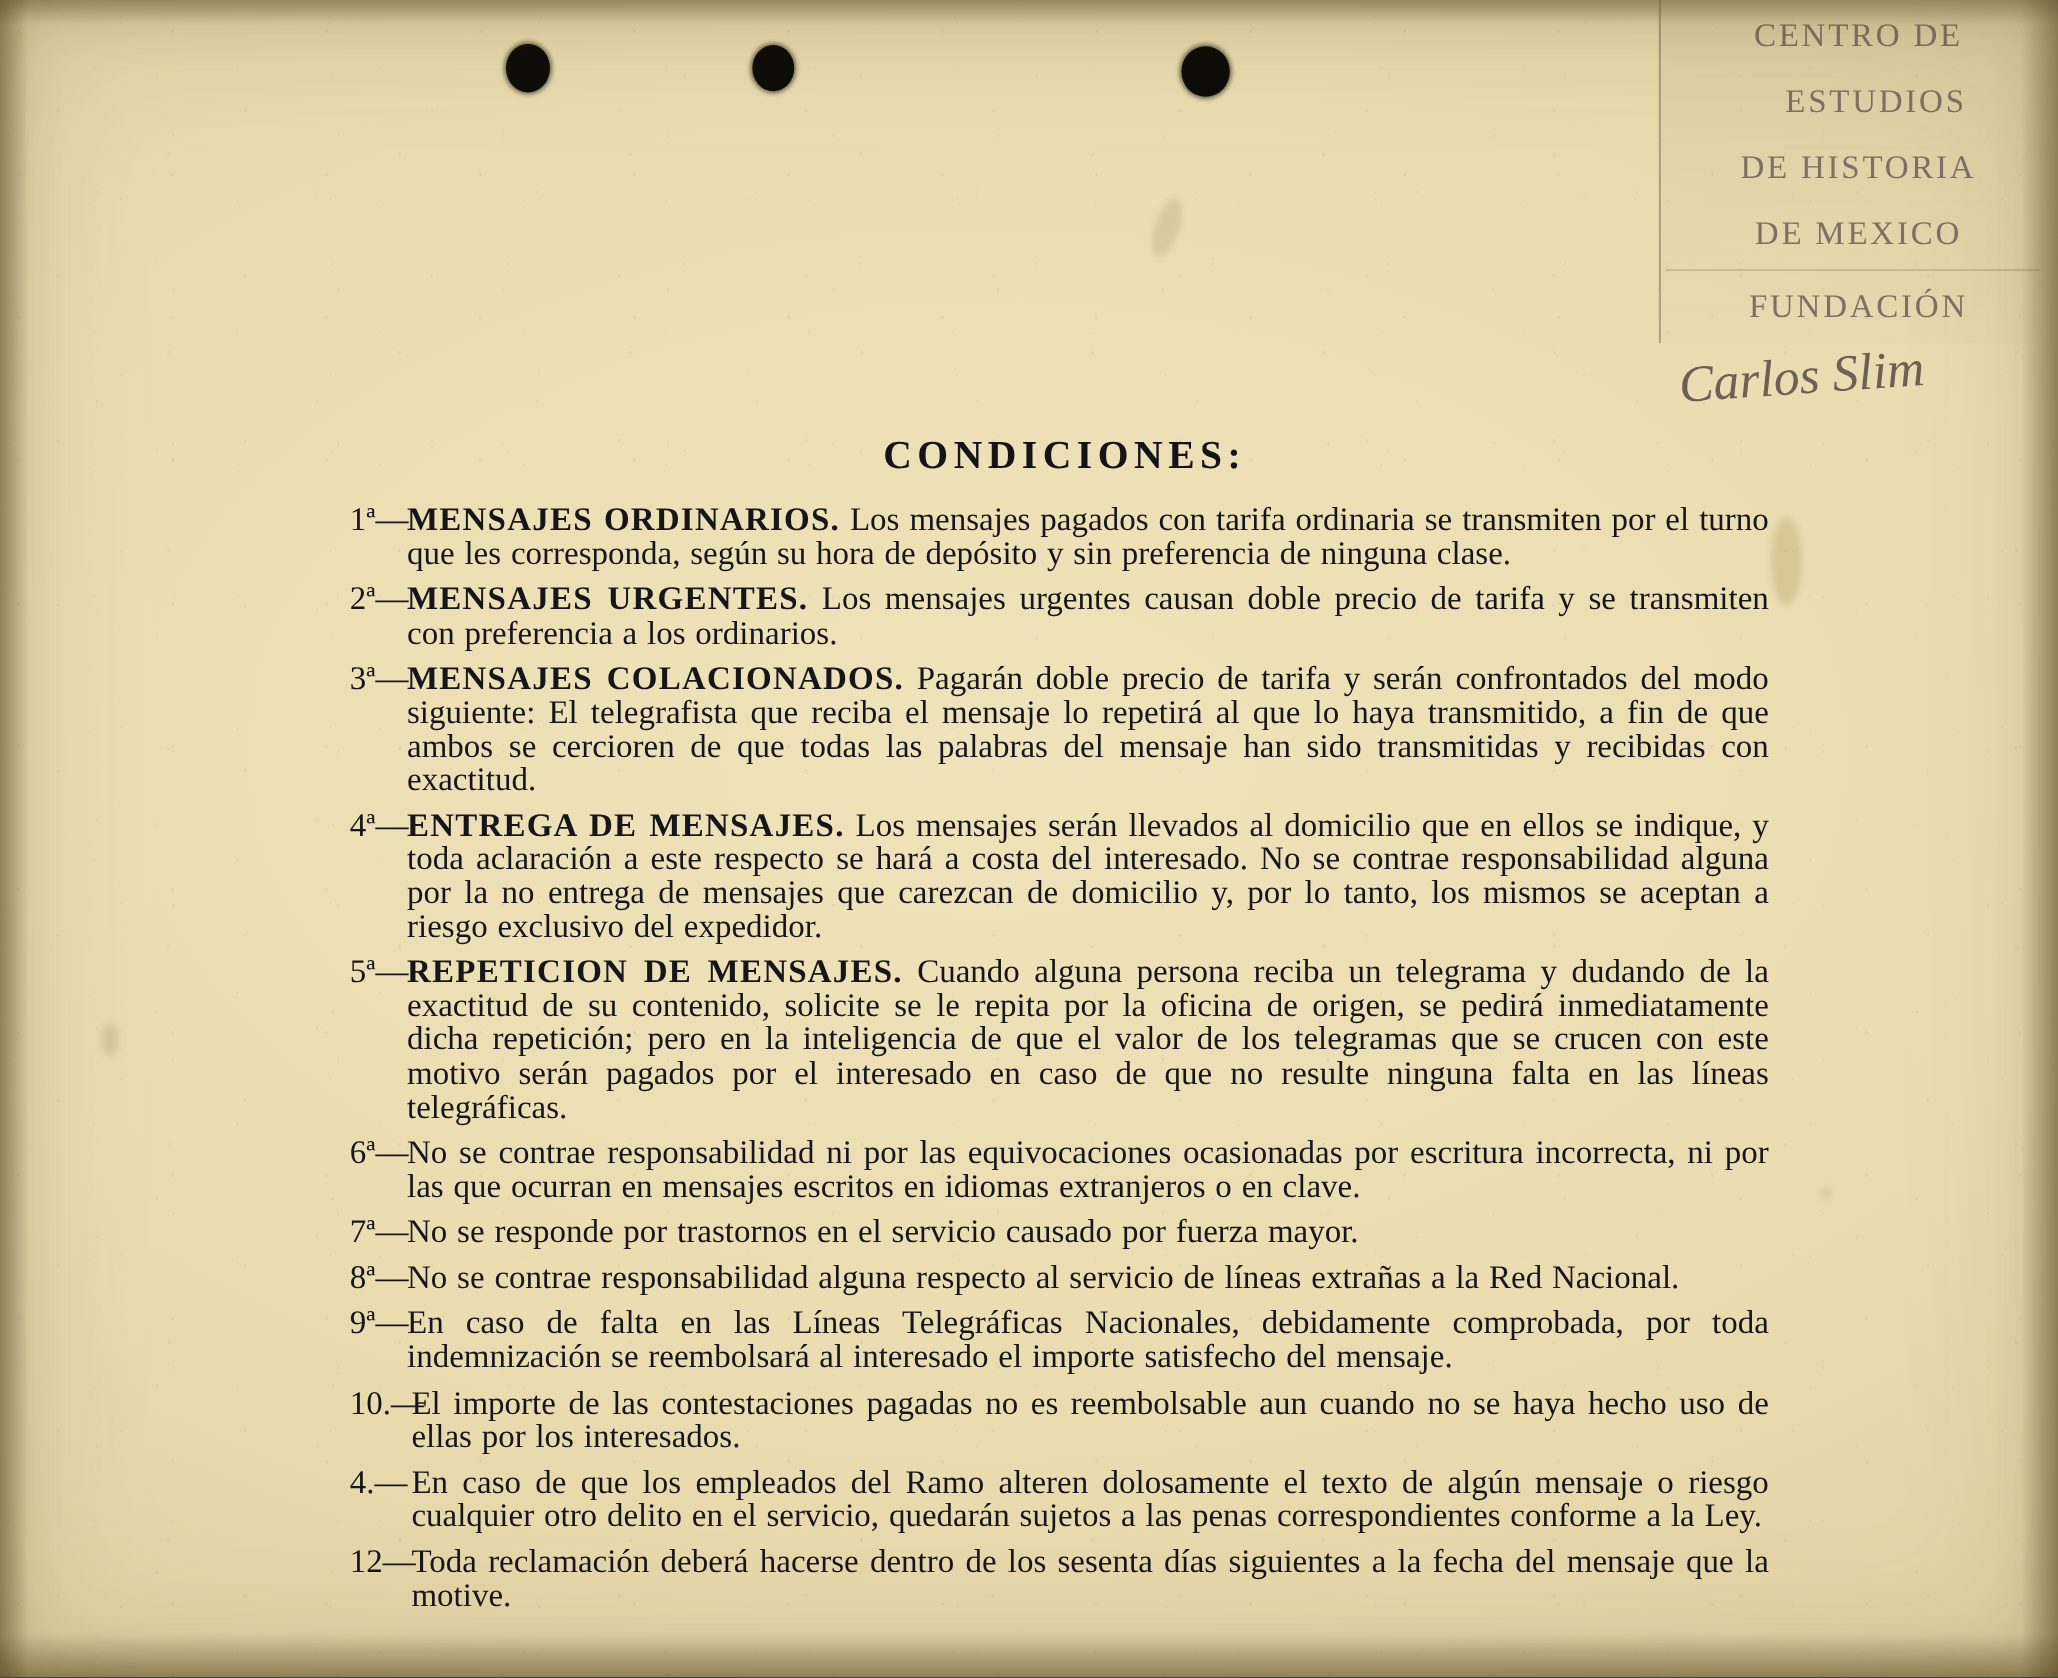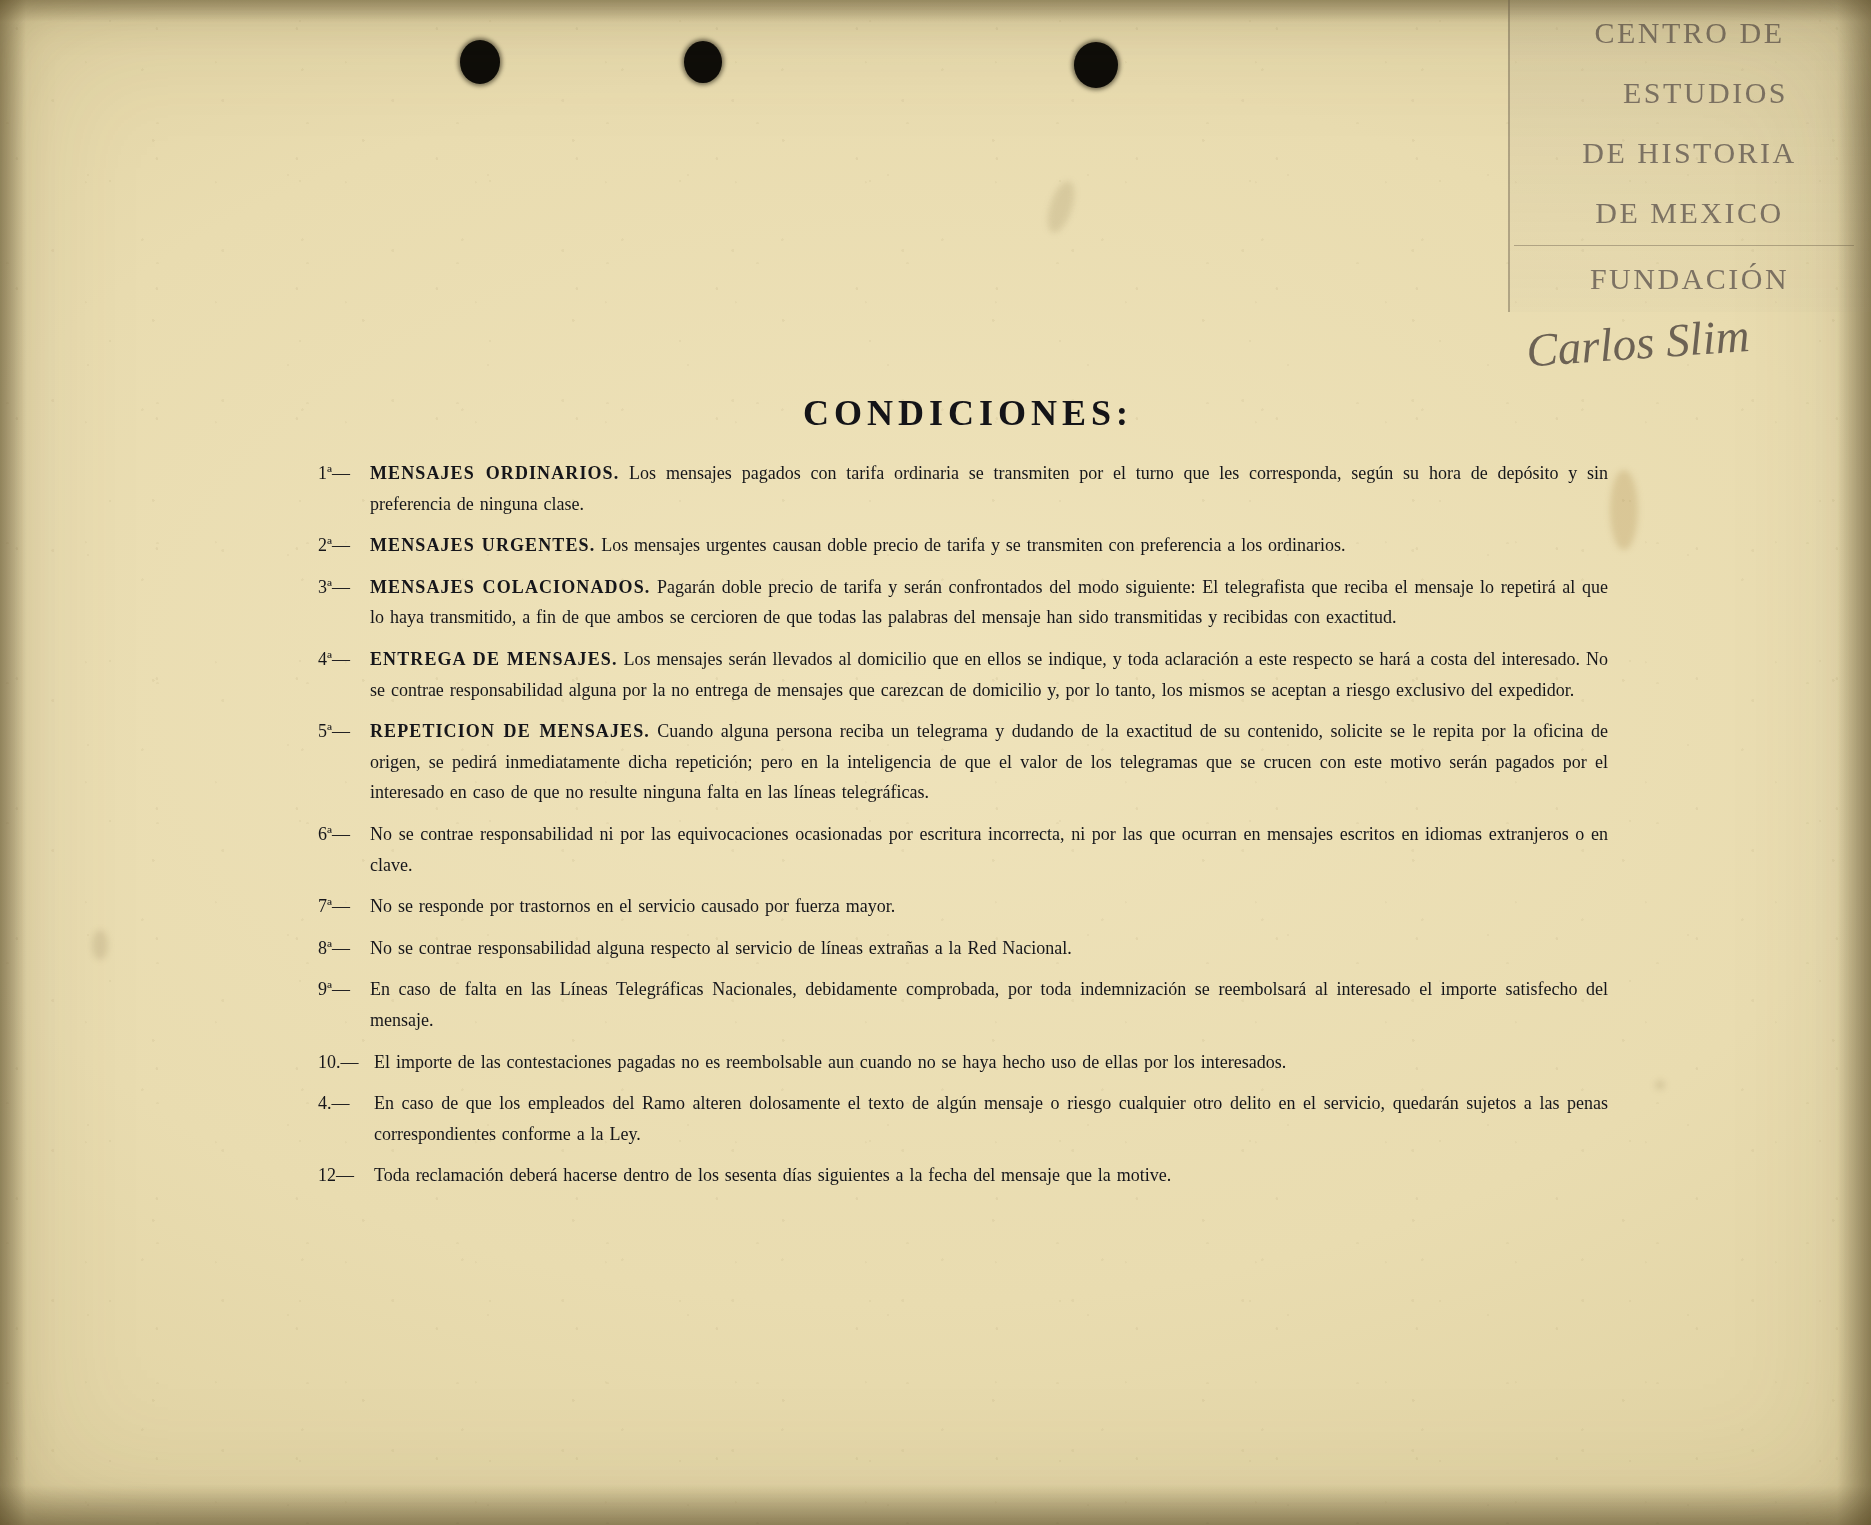--- a/index.html
+++ b/index.html
@@ -152,21 +152,21 @@
     font-weight: bold;
     font-size: 36px;
     letter-spacing: 5px;
     margin: 0 0 24px 0;
     padding-left: 10px;
     color: #141418;
   }
   .clause {
     position: relative;
     font-family: "Liberation Serif", serif;
-    font-size: 18px;
+    font-size: 30px;
     line-height: 30.6px;
     text-align: justify;
     margin: 0 0 11px 0;
     padding-left: 52px;
     color: #16161a;
     word-spacing: 1.4px;
   }
   .clause .num {
     position: absolute;
     left: 0;

